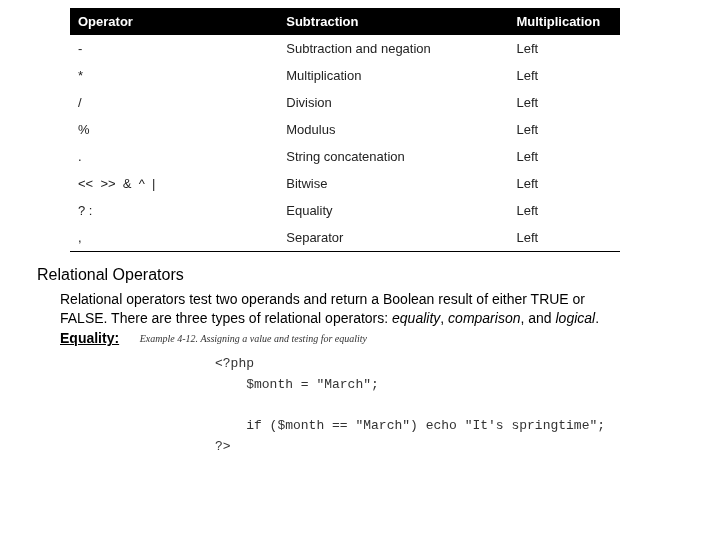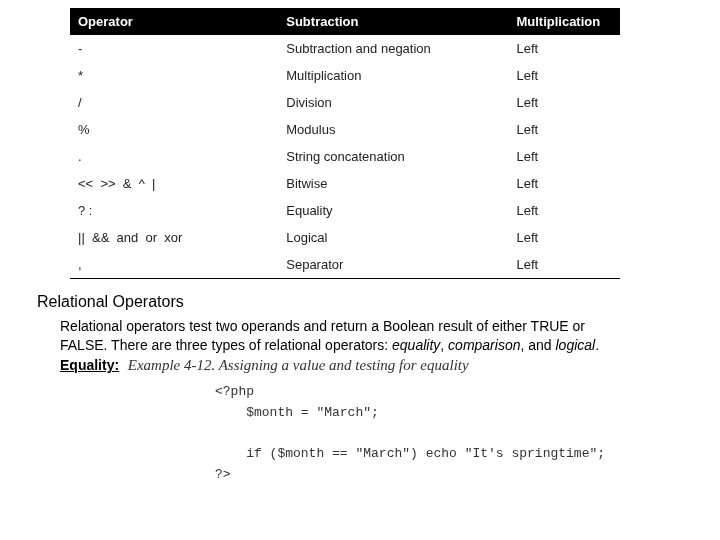--- a/index.html
+++ b/index.html
@@ -65,24 +65,24 @@
     font-size: 14px;
     font-weight: bold;
     text-decoration: underline;
     display: inline-block;
     vertical-align: top;
   }
   .example-caption {
     font-family: Georgia, "Times New Roman", serif;
     font-style: italic;
     font-weight: 500;
-    font-size: 15px;
+    font-size: 10px;
     color: #333;
     display: inline-block;
-    margin-left: 5px;
+    margin-left: 17px;
   }
   .rowline {
     margin: 2px 0 0 15px;
   }
   pre.code {
     font-family: Consolas, "Courier New", monospace;
     font-size: 13px;
     color: #333;
     margin: 8px 0 0 170px;
     line-height: 1.6;
@@ -133,25 +133,20 @@
           <td>&lt;&lt;  &gt;&gt;  &amp;  ^  |</td>
           <td>Bitwise</td>
           <td>Left</td>
         </tr>
         <tr>
           <td>? :</td>
           <td>Equality</td>
           <td>Left</td>
         </tr>
         <tr>
-          <td>||  &amp;&amp;  and  or  xor</td>
-          <td>Logical</td>
-          <td>Left</td>
-        </tr>
-        <tr>
           <td>,</td>
           <td>Separator</td>
           <td>Left</td>
         </tr>
       </tbody>
   </table>
 
   <h2 class="section">Relational Operators</h2>
 
   <p class="body">

